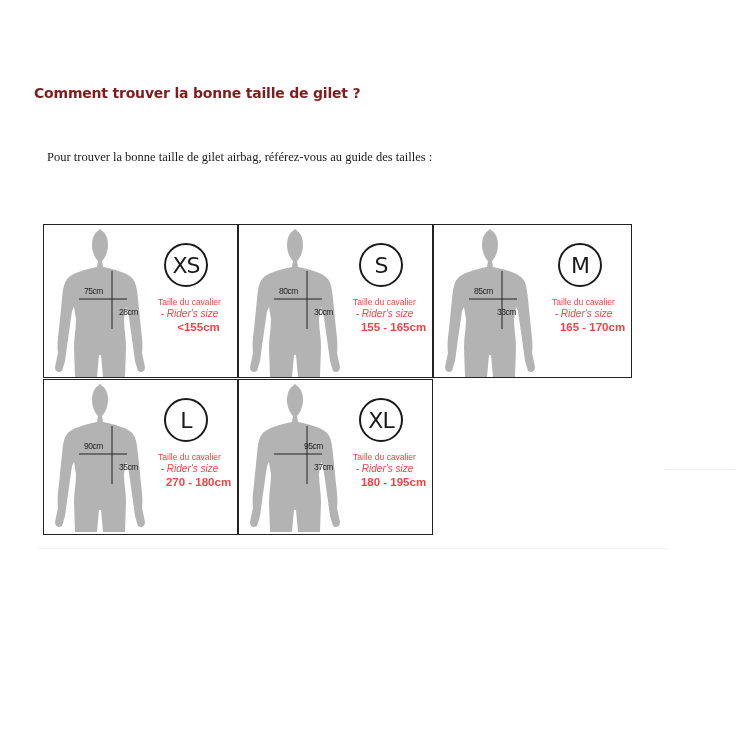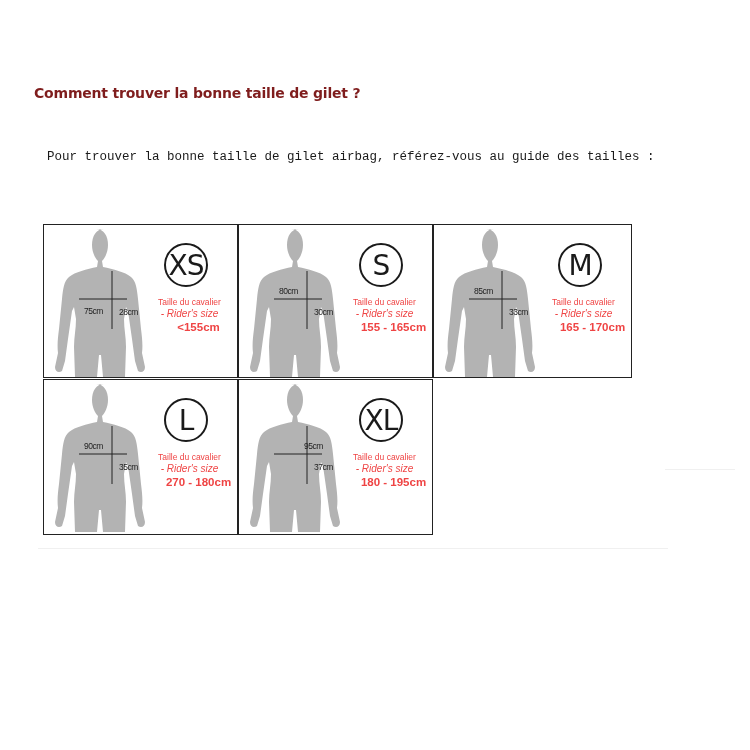--- a/index.html
+++ b/index.html
@@ -4,40 +4,40 @@
 <style>
   html, body { margin: 0; padding: 0; background: #ffffff; }
   body { width: 750px; height: 750px; position: relative; overflow: hidden; font-family: "Liberation Sans", sans-serif; }
   .title {
     position: absolute; left: 34px; top: 85px;
     font-family: "DejaVu Sans", sans-serif;
     font-size: 14px; font-weight: bold; color: #7f1d1d; letter-spacing: -0.2px;
   }
   .intro {
     position: absolute; left: 47px; top: 150px;
-    font-family: Liberation Mono, monospace;
+    font-family: Liberation Serif, serif;
     font-size: 12.5px; color: #1a1a1a;
   }
   .grid {
     position: absolute; left: 43px; top: 224px;
     width: 589px; height: 311px;
   }
   .cell {
     position: absolute; width: 195px; height: 154px;
     border: 1.5px solid #222; box-sizing: border-box; background: #fff;
     overflow: hidden;
   }
   .figure { position: absolute; left: 10px; top: 2px; width: 100px; height: 150px; }
   .lbl-w { position: absolute; font-size: 8.5px; color: #222; letter-spacing: -0.5px; }
   .lbl-h { position: absolute; font-size: 8.5px; color: #222; letter-spacing: -0.5px; }
   .size-circle {
     position: absolute; left: 120px; top: 18px; width: 44px; height: 44px;
     border: 2px solid #1a1a1a; border-radius: 50%; box-sizing: border-box;
     display: flex; align-items: center; justify-content: center;
-    font-family: "DejaVu Sans", sans-serif; font-size: 28px; color: #1a1a1a; letter-spacing: -1px; text-align: center;
+    font-family: "DejaVu Sans", sans-serif; font-size: 22px; color: #1a1a1a; letter-spacing: -1px; text-align: center;
   }
   .info { position: absolute; left: 98px; top: 72px; width: 95px; text-align: center; color: #ef4444; }
   .info .l1 { font-size: 8.5px; line-height: 11px; }
   .info .l2 { font-size: 10px; line-height: 11px; font-style: italic; }
   .info .l3 { font-size: 11.5px; font-weight: bold; line-height: 16px; padding-left: 18px; }
   .faint-line { position: absolute; height: 1px; background: #f0f0f0; }
 </style>
 </head>
 <body>
 
@@ -45,21 +45,21 @@
 <div class="intro">Pour trouver la bonne taille de gilet airbag, référez-vous au guide des tailles :</div>
 
 <div class="grid">
 
   <div class="cell" style="left:0; top:0;">
     <svg class="figure" viewBox="0 0 100 150">
       <path fill="#b3b3b3" d="M50 2c-8 0-12 7-12 16 0 7 3 13 6 16l-1 6c-10 2-22 5-28 10-5 4-6 12-7 22l-3 30c-1 8-2 16-1 24l-3 14c0 5 4 6 7 4l3-10 3-22 4-28 2-4 2 12c0 10-2 18-2 28l1 30h22l2-22h2l2 22h22l1-30c0-10-2-18-2-28l2-12 2 4 4 28 3 22 3 10c3 2 7 1 7-4l-3-14c1-8 0-16-1-24l-3-30c-1-10-2-18-7-22-6-5-18-8-28-10l-1-6c3-3 6-9 6-16 0-9-4-16-12-16z"></path>
       <line x1="25" y1="72" x2="73" y2="72" stroke="#222" stroke-width="1"></line>
       <line x1="58" y1="44" x2="58" y2="102" stroke="#222" stroke-width="1"></line>
     </svg>
-    <span class="lbl-w" style="left:40px; top:61px;margin-top:20px;">75cm</span>
+    <span class="lbl-w" style="left:40px; top:61px;">75cm</span>
     <span class="lbl-h" style="left:75px; top:82px;">28cm</span>
     <div class="size-circle">XS</div>
     <div class="info">
       <div class="l1">Taille du cavalier</div>
       <div class="l2">- Rider's size</div>
       <div class="l3">&lt;155cm</div>
     </div>
   </div>
 
   <div class="cell" style="left:195px; top:0;">
@@ -78,21 +78,21 @@
     </div>
   </div>
 
   <div class="cell" style="left:390px; top:0; width:199px;">
     <svg class="figure" viewBox="0 0 100 150">
       <path fill="#b3b3b3" d="M50 2c-8 0-12 7-12 16 0 7 3 13 6 16l-1 6c-10 2-22 5-28 10-5 4-6 12-7 22l-3 30c-1 8-2 16-1 24l-3 14c0 5 4 6 7 4l3-10 3-22 4-28 2-4 2 12c0 10-2 18-2 28l1 30h22l2-22h2l2 22h22l1-30c0-10-2-18-2-28l2-12 2 4 4 28 3 22 3 10c3 2 7 1 7-4l-3-14c1-8 0-16-1-24l-3-30c-1-10-2-18-7-22-6-5-18-8-28-10l-1-6c3-3 6-9 6-16 0-9-4-16-12-16z"></path>
       <line x1="25" y1="72" x2="73" y2="72" stroke="#222" stroke-width="1"></line>
       <line x1="58" y1="44" x2="58" y2="102" stroke="#222" stroke-width="1"></line>
     </svg>
     <span class="lbl-w" style="left:40px; top:61px;">85cm</span>
-    <span class="lbl-h" style="left:75px; top:82px;">33cm</span>
+    <span class="lbl-h" style="left:63px; top:82px;">33cm</span>
     <div class="size-circle" style="left:124px;">M</div>
     <div class="info" style="left:102px;">
       <div class="l1">Taille du cavalier</div>
       <div class="l2">- Rider's size</div>
       <div class="l3">165 - 170cm</div>
     </div>
   </div>
 
   <div class="cell" style="left:0; top:155px; height:156px;">
     <svg class="figure" viewBox="0 0 100 150">

